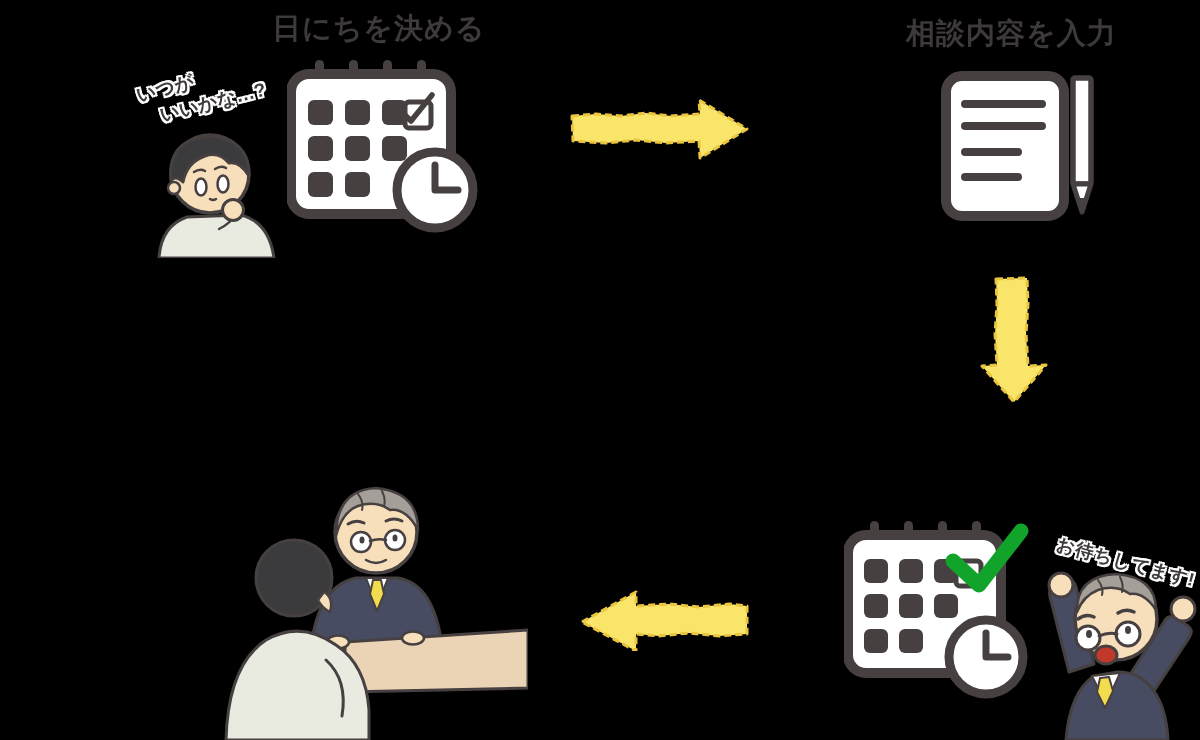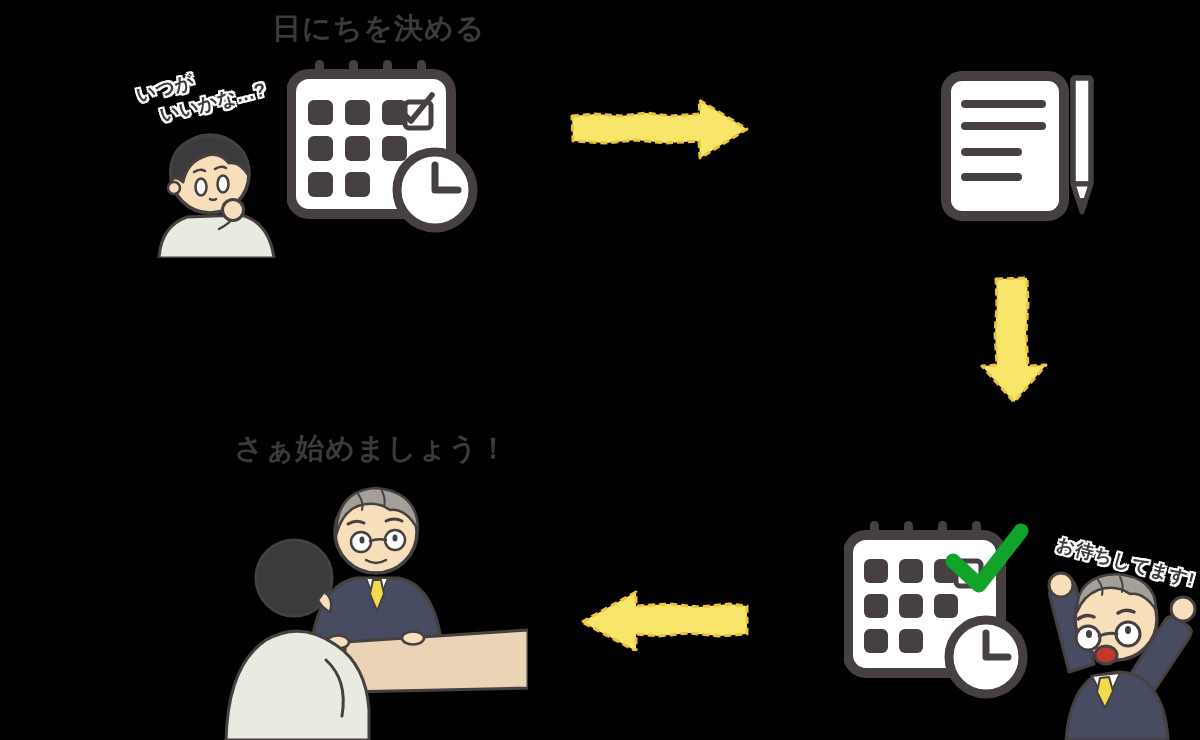--- a/index.html
+++ b/index.html
@@ -78,20 +78,21 @@
     <g>
       <circle cx="148" cy="132" r="38" fill="var(--icon-fill)" stroke="var(--outline-dark)" stroke-width="9"></circle>
       <path class="ol" d="M 148,132 L 148,107 M 148,132 L 171,132" stroke-width="7"></path>
     </g>
   </svg>
 
   <svg class="abs" style="left:518px;top:94px;" width="184" height="70" viewBox="0 0 184 70">
     <path d="M 6,22 L 30,20 L 55,22 L 80,19 L 105,22 L 134,20 L 133,6 L 181,35 L 134,64 L 133,47 L 100,49 L 70,46 L 40,49 L 7,47 Z" fill="var(--arrow-fill)" stroke="var(--arrow-edge)" stroke-width="3" stroke-dasharray="7 4" stroke-linejoin="round"></path>
   </svg>
 
+  <div class="step-title" style="left:858px;top:14px;">相談内容を入力</div>
 
   <svg class="abs" style="left:890px;top:70px;" width="162" height="152" viewBox="0 0 162 152">
     <rect x="8" y="6" width="118" height="140" rx="16" fill="var(--icon-fill)" stroke="var(--outline-dark)" stroke-width="10"></rect>
     <g class="ol" stroke-width="8">
       <path d="M 27,34 L 104,34"></path>
         <path d="M 27,56 L 104,56"></path>
       <path d="M 27,82 L 80,82"></path>
         <path d="M 27,107 L 80,107"></path>
     </g>
     <g>
@@ -157,21 +158,20 @@
       <path d="M 30,178 Q 34,130 58,114 L 82,110 Q 102,110 114,124 Q 130,142 132,178 Z" fill="var(--suit)" stroke="var(--outline-dark)" stroke-width="3" stroke-linejoin="round"></path>
       <path d="M 56,114 L 84,111 L 70,142 Z" fill="#fff" stroke="var(--outline-dark)" stroke-width="2"></path>
       <path d="M 64,116 L 73,115 L 77,129 L 69,146 L 61,130 Z" fill="var(--tie-yellow)" stroke="var(--outline-dark)" stroke-width="2" stroke-linejoin="round"></path>
     </g>
   </svg>
 
   <svg class="abs" style="left:531px;top:589px;" width="172" height="62" viewBox="0 0 172 62">
     <path d="M 3,33 L 57,3 L 57,17 L 90,15 L 120,18 L 150,15 L 168,17 L 168,45 L 140,47 L 110,44 L 80,47 L 57,45 L 57,62 Z" fill="var(--arrow-fill)" stroke="var(--arrow-edge)" stroke-width="3" stroke-dasharray="7 4" stroke-linejoin="round"></path>
   </svg>
 
-  <div class="step-title" style="left:186px;top:429px;">さぁ始めましょう！</div>
 
   <svg class="abs" style="left:158px;top:480px;" width="322" height="260" viewBox="0 0 322 260">
     <g>
       <circle cx="170" cy="52" r="41" fill="var(--skin)" stroke="var(--outline-dark)" stroke-width="3.5"></circle>
       <path d="M 130,56 Q 130,10 170,8 Q 212,12 212,50 Q 200,28 184,30 Q 170,20 152,26 Q 136,32 130,56 Z" fill="var(--hair-gray)" stroke="var(--outline-dark)" stroke-width="2.5" stroke-linejoin="round"></path>
       <path class="ol" d="M 152,14 Q 158,22 156,30 M 176,11 Q 180,19 178,26" stroke-width="2"></path>
       <path class="ol" d="M 142,44 Q 150,39 158,43 M 180,41 Q 188,37 196,41" stroke-width="3"></path>
       <circle cx="155" cy="62" r="10" fill="#fff" stroke="var(--outline-dark)" stroke-width="2.5"></circle>
       <circle cx="189" cy="60" r="10" fill="#fff" stroke="var(--outline-dark)" stroke-width="2.5"></circle>
       <path class="ol" d="M 164,61 Q 172,58 180,60" stroke-width="2.5"></path>

